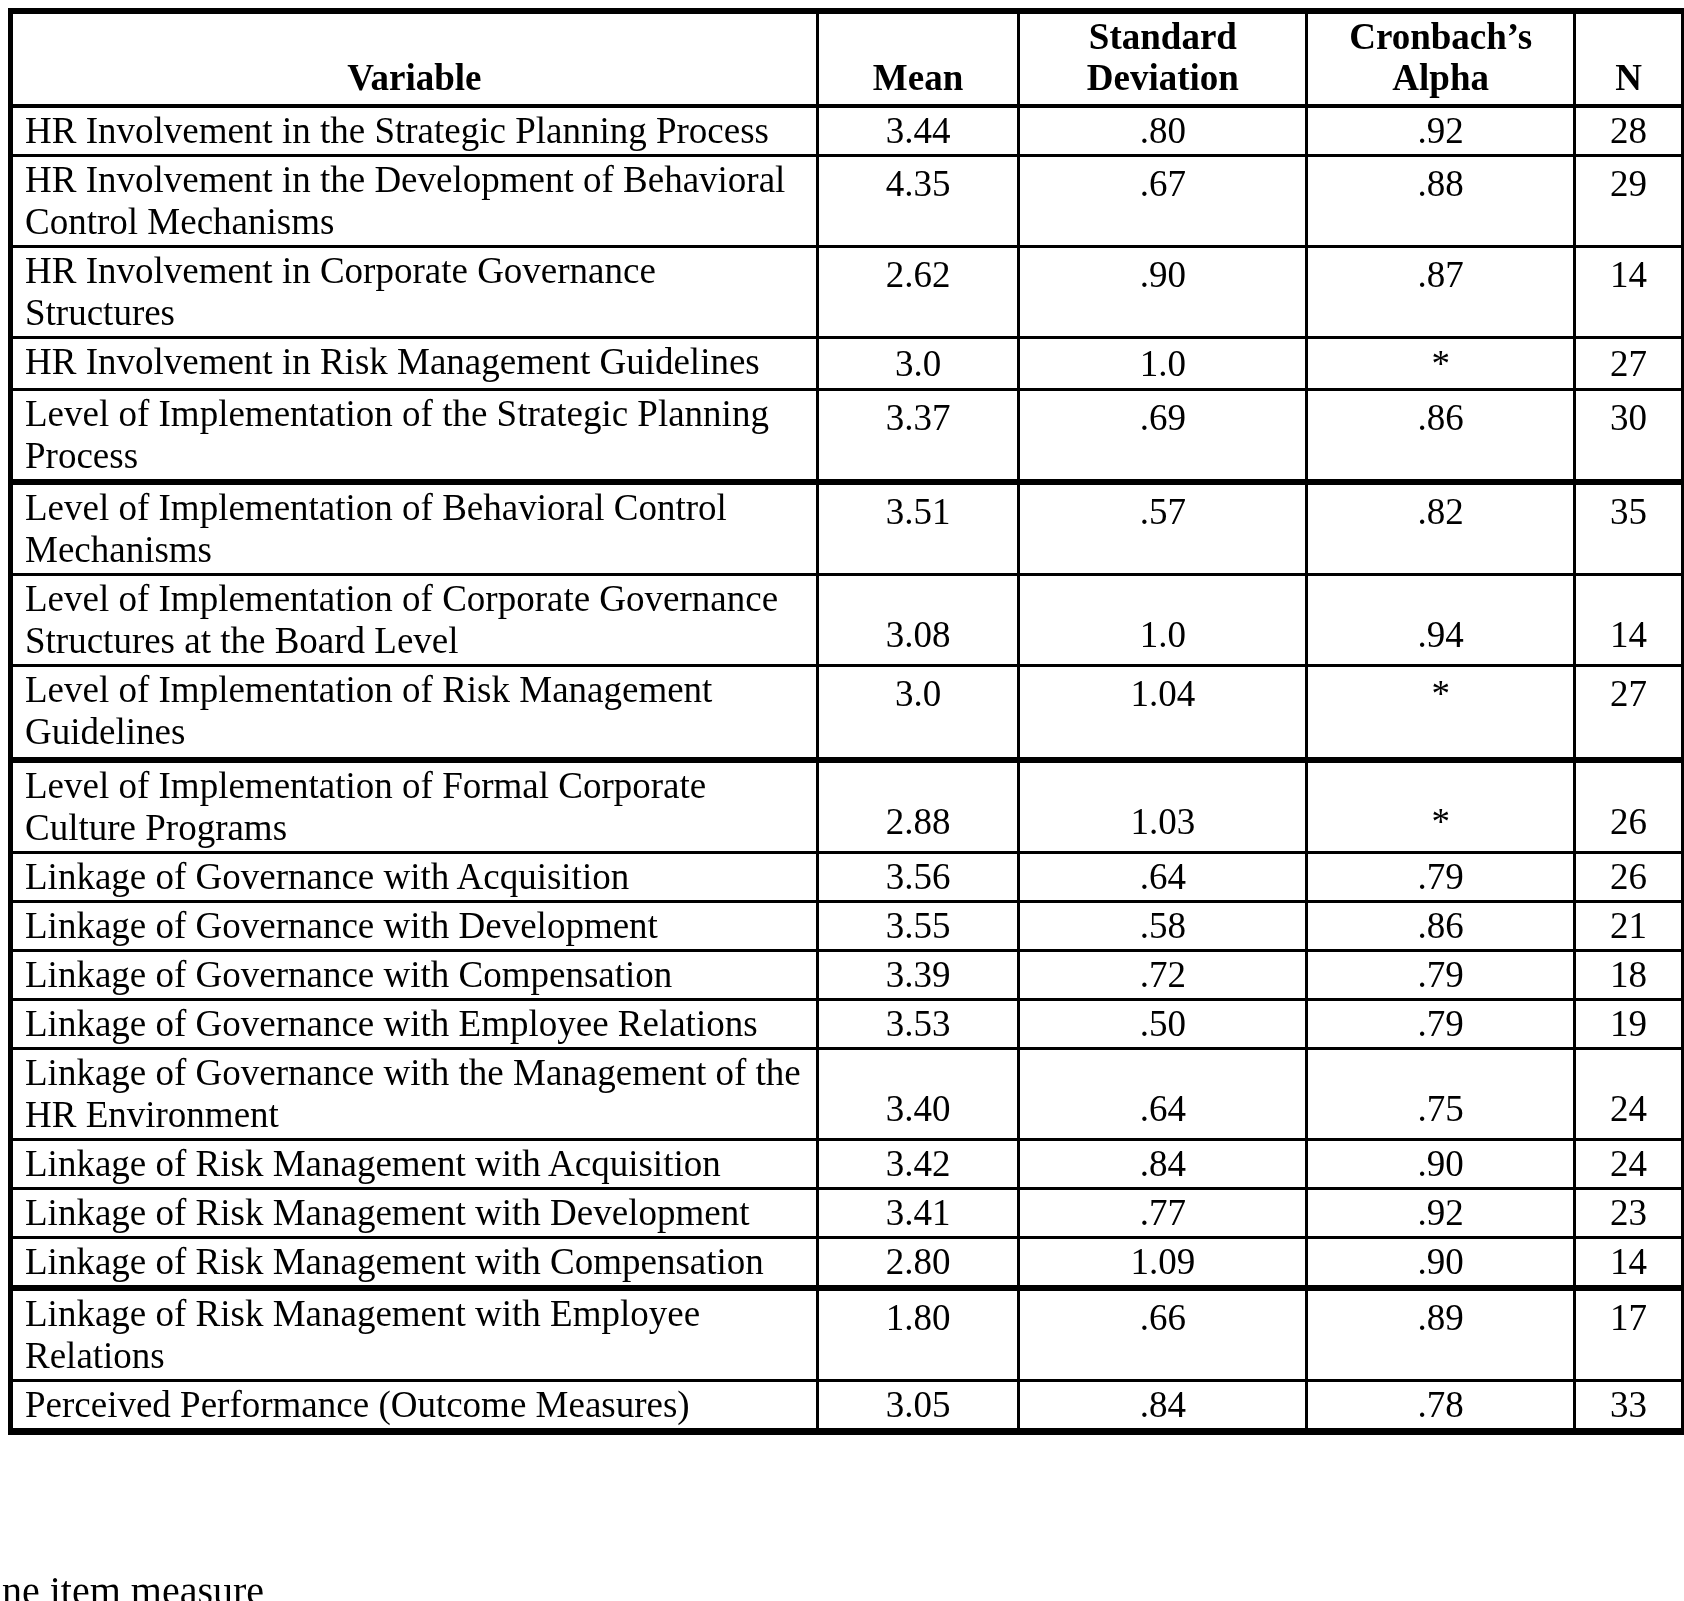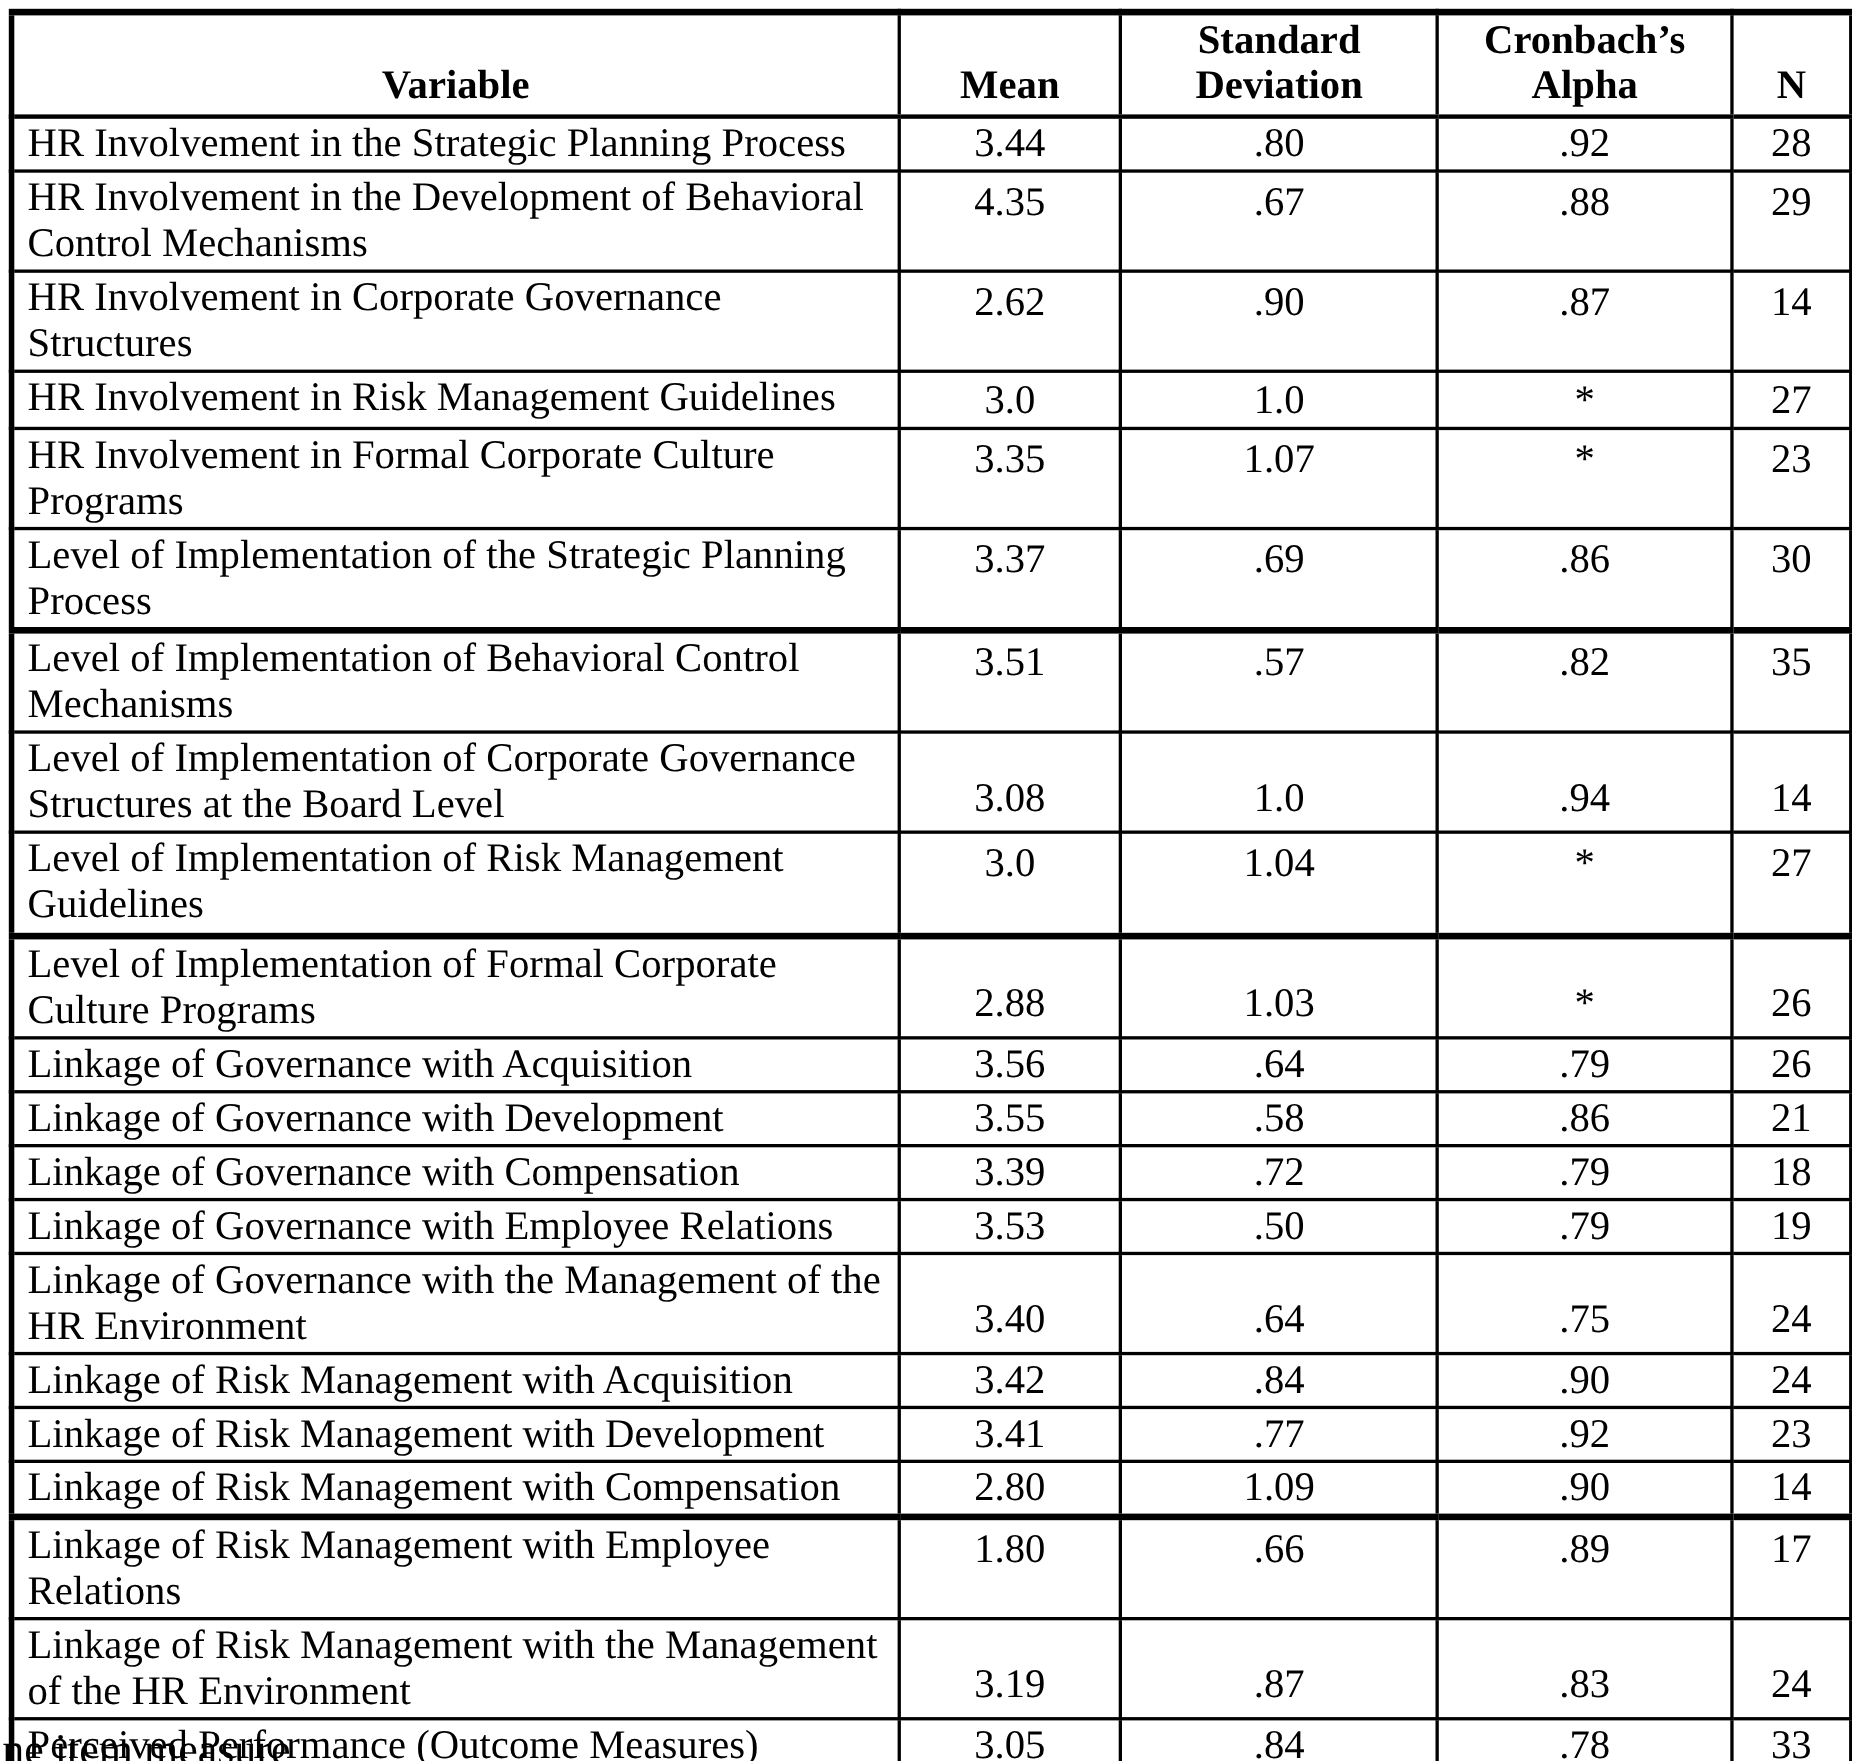--- a/index.html
+++ b/index.html
@@ -93,27 +93,20 @@
           <td class="num top">.87</td>
           <td class="num top">14</td>
         </tr>
         <tr style="height: 52px;">
           <td class="var">HR Involvement in Risk Management Guidelines</td>
           <td class="num mid">3.0</td>
           <td class="num mid">1.0</td>
           <td class="num mid">*</td>
           <td class="num mid">27</td>
         </tr>
-        <tr style="height: 88px;">
-          <td class="var">HR Involvement in Formal Corporate Culture Programs</td>
-          <td class="num top">3.35</td>
-          <td class="num top">1.07</td>
-          <td class="num top">*</td>
-          <td class="num top">23</td>
-        </tr>
         <tr class="thick-bottom" style="height: 88px;">
           <td class="var">Level of Implementation of the Strategic Planning Process</td>
           <td class="num top">3.37</td>
           <td class="num top">.69</td>
           <td class="num top">.86</td>
           <td class="num top">30</td>
         </tr>
         <tr style="height: 88px;">
           <td class="var">Level of Implementation of Behavioral Control Mechanisms</td>
           <td class="num top">3.51</td>
@@ -198,27 +191,20 @@
           <td class="num mid">.90</td>
           <td class="num mid">14</td>
         </tr>
         <tr style="height: 88px;">
           <td class="var">Linkage of Risk Management with Employee Relations</td>
           <td class="num top">1.80</td>
           <td class="num top">.66</td>
           <td class="num top">.89</td>
           <td class="num top">17</td>
         </tr>
-        <tr style="height: 89px;">
-          <td class="var">Linkage of Risk Management with the Management of the HR Environment</td>
-          <td class="num bottom">3.19</td>
-          <td class="num bottom">.87</td>
-          <td class="num bottom">.83</td>
-          <td class="num bottom">24</td>
-        </tr>
         <tr class="thick-bottom" style="height: 44px;">
           <td class="var">Perceived Performance (Outcome Measures)</td>
           <td class="num mid">3.05</td>
           <td class="num mid">.84</td>
           <td class="num mid">.78</td>
           <td class="num mid">33</td>
         </tr>
       </tbody>
   </table>
   <div class="footnote">ne item measure</div>

